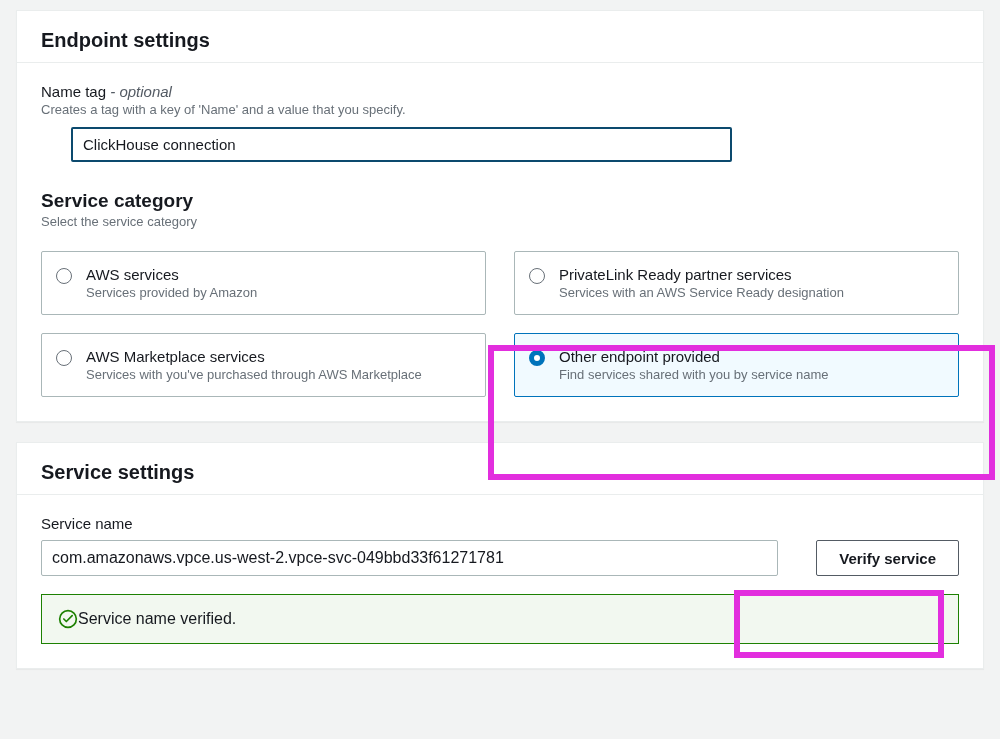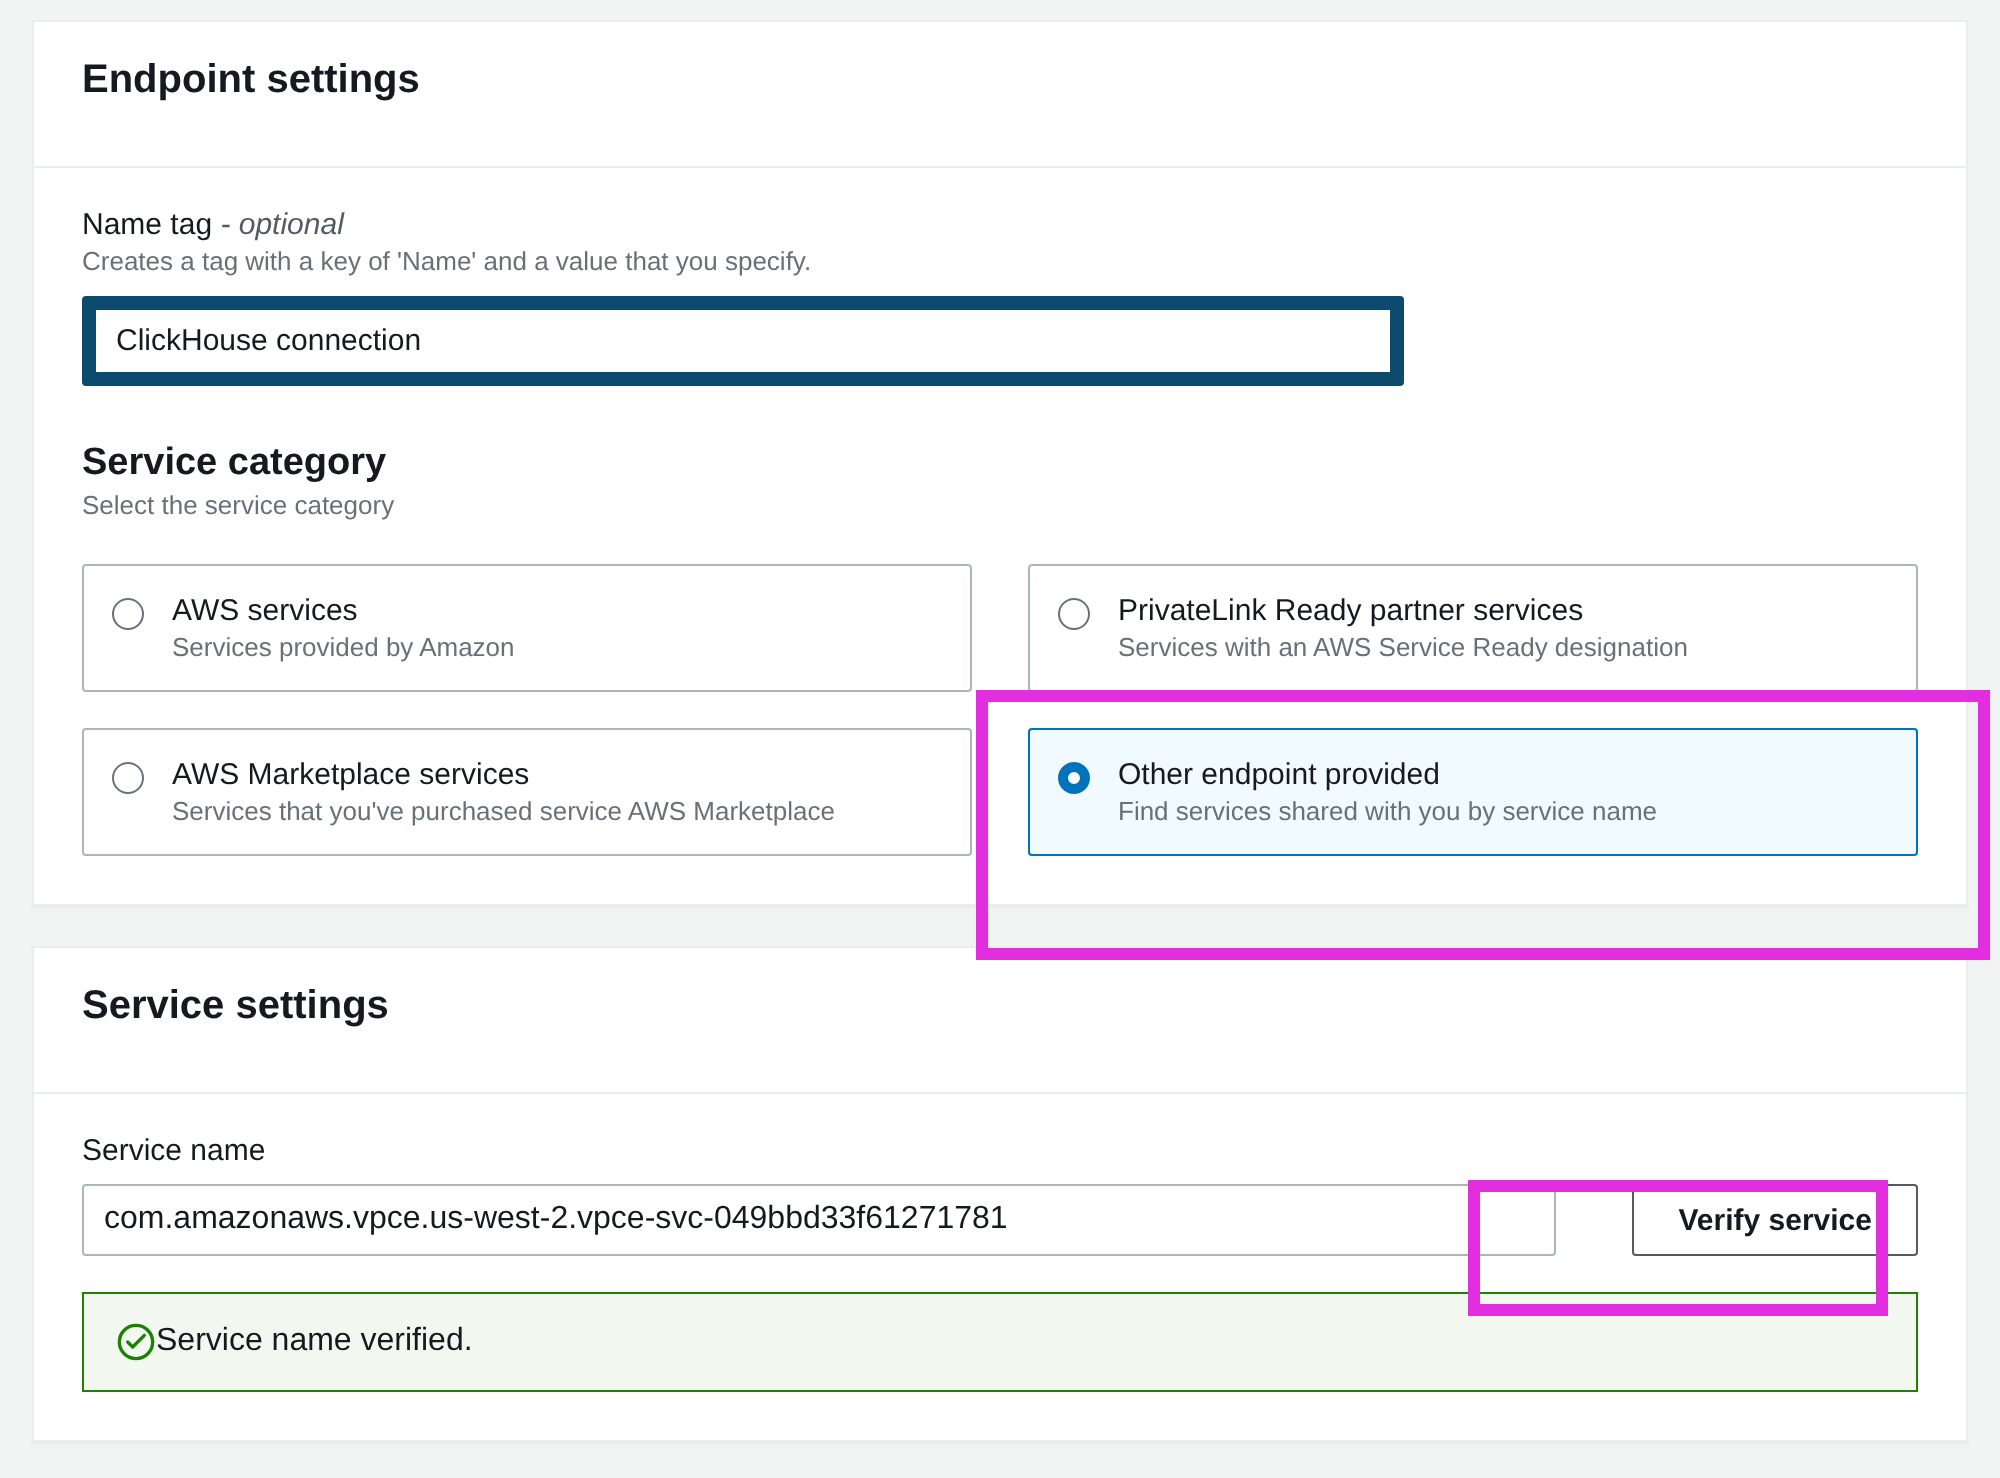--- a/index.html
+++ b/index.html
@@ -15,21 +15,21 @@
       height: 739px;
       color: #16191f;
     }
     .panel {
       background: #fff;
       border: 1px solid #eaeded;
       margin: 10px 16px 20px 16px;
       box-shadow: 0 1px 1px rgba(0,0,0,0.04);
     }
     .panel-header {
-      padding: 18px 24px 31px 24px;
+      padding: 18px 24px 10px 24px;
       border-bottom: 1px solid #eaeded;
     }
     .panel-header h2 {
       font-size: 20px;
       font-weight: 700;
       color: #16191f;
     }
     .panel-body {
       padding: 20px 24px 24px 24px;
     }
@@ -46,24 +46,25 @@
     }
     .field-help {
       font-size: 13px;
       color: #687078;
       margin-bottom: 10px;
     }
     .text-input {
       width: 72%;
       padding: 7px 10px;
       font-size: 15px;
-      border: 7px solid #0c4a6e;
-      border-radius: 2px;
-      color: #16191f;
-      background: #fff;
+      border: 2px solid #0c4a6e;
+      border-radius: 2px;
+      color: #16191f;
+      background: #fff;
+      margin-left: 30px;
     }
     .section-title {
       font-size: 19px;
       font-weight: 700;
       margin-top: 28px;
       margin-bottom: 2px;
     }
     .section-help {
       font-size: 13px;
       color: #687078;
@@ -192,21 +193,21 @@
           <div class="radio-desc">Services provided by Amazon</div>
         </div>
         <div class="radio-tile">
           <span class="radio-circle"></span>
           <div class="radio-title">PrivateLink Ready partner services</div>
           <div class="radio-desc">Services with an AWS Service Ready designation</div>
         </div>
         <div class="radio-tile">
           <span class="radio-circle"></span>
           <div class="radio-title">AWS Marketplace services</div>
-          <div class="radio-desc">Services that you've purchased service AWS Marketplace</div>
+          <div class="radio-desc">Services with you've purchased through AWS Marketplace</div>
         </div>
         <div class="radio-tile selected">
           <span class="radio-circle"></span>
           <div class="radio-title">Other endpoint provided</div>
           <div class="radio-desc">Find services shared with you by service name</div>
         </div>
       </div>
     </div>
   </div>
 

